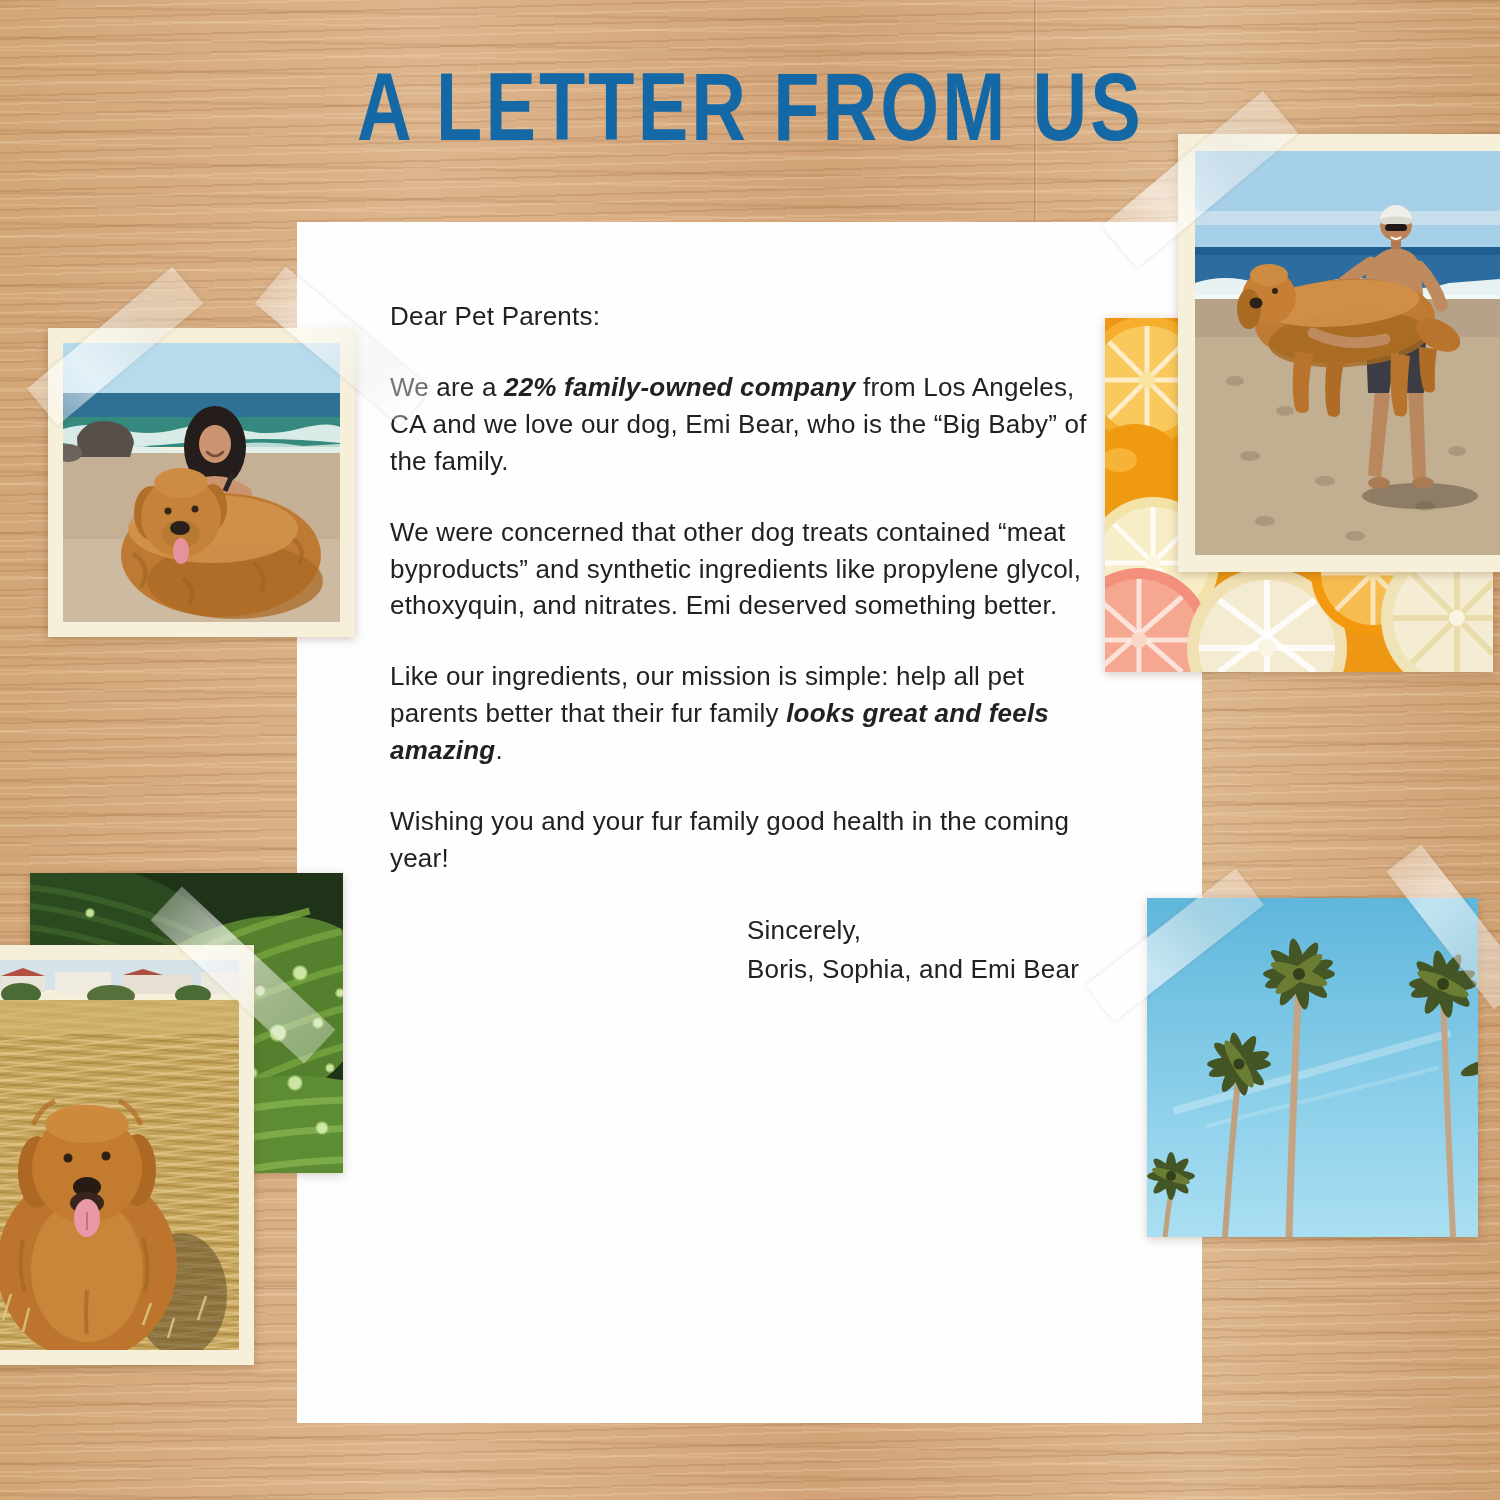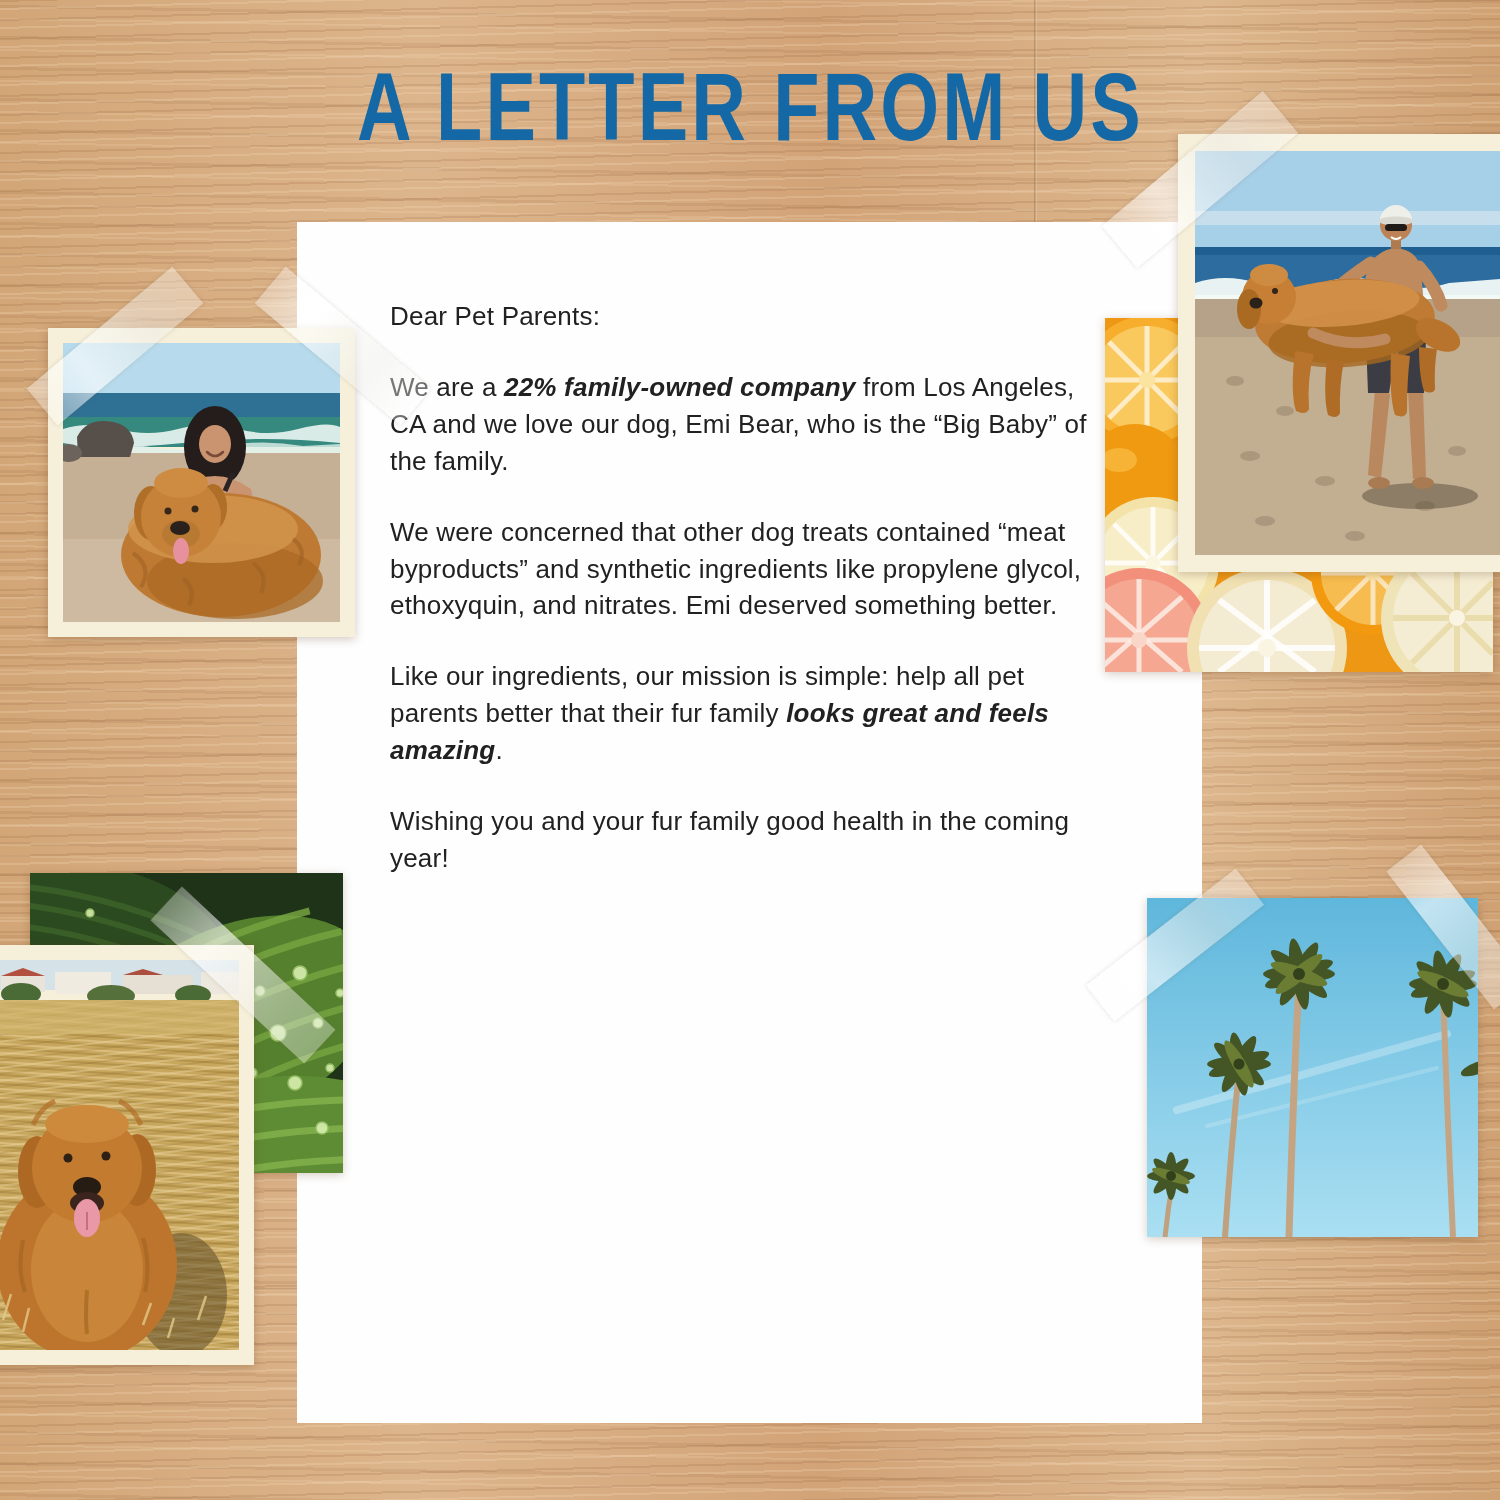--- a/index.html
+++ b/index.html
@@ -76,20 +76,24 @@
   </div>
 
   <div class="paper">
     <p>Dear Pet Parents:</p>
     <div>
         <p><span>We are a </span><span class="bi">22% family-owned company</span><span> from Los Angeles, CA and we love our dog, Emi Bear, who is the “Big Baby” of the family.</span></p>
         <p><span>We were concerned that other dog treats contained “meat byproducts” and synthetic ingredients like propylene glycol, ethoxyquin, and nitrates. Emi deserved something better.</span></p>
         <p><span>Like our ingredients, our mission is simple: help all pet parents better that their fur family </span><span class="bi">looks great and feels amazing</span><span>.</span></p>
         <p><span>Wishing you and your fur family good health in the coming year!</span></p>
       </div>
+    <div class="signoff">
+      <div>Sincerely,</div>
+      <div>Boris, Sophia, and Emi Bear</div>
+    </div>
   </div>
 
   <div class="polaroid photo-tl" aria-label="woman holding goldendoodle dog on beach">
     <svg viewBox="0 0 277 279" preserveAspectRatio="none">
       <rect x="0" y="0" width="277" height="62" fill="#B7DBEC"></rect>
       <rect x="0" y="50" width="277" height="28" fill="#2F7095"></rect>
       <rect x="0" y="74" width="277" height="30" fill="#35897E"></rect>
       <path d="M0 86 Q25 78 55 86 T115 86 T175 86 T235 86 T277 84 L277 100 Q200 92 120 100 T0 100 Z" fill="#EAF6F2" opacity=".9"></path>
       <path d="M0 102 Q40 96 80 103 T160 103 T240 103 L277 101 L277 112 L0 114 Z" fill="#DFF0EA" opacity=".8"></path>
       <rect x="0" y="110" width="277" height="169" fill="#C5B096"></rect>

